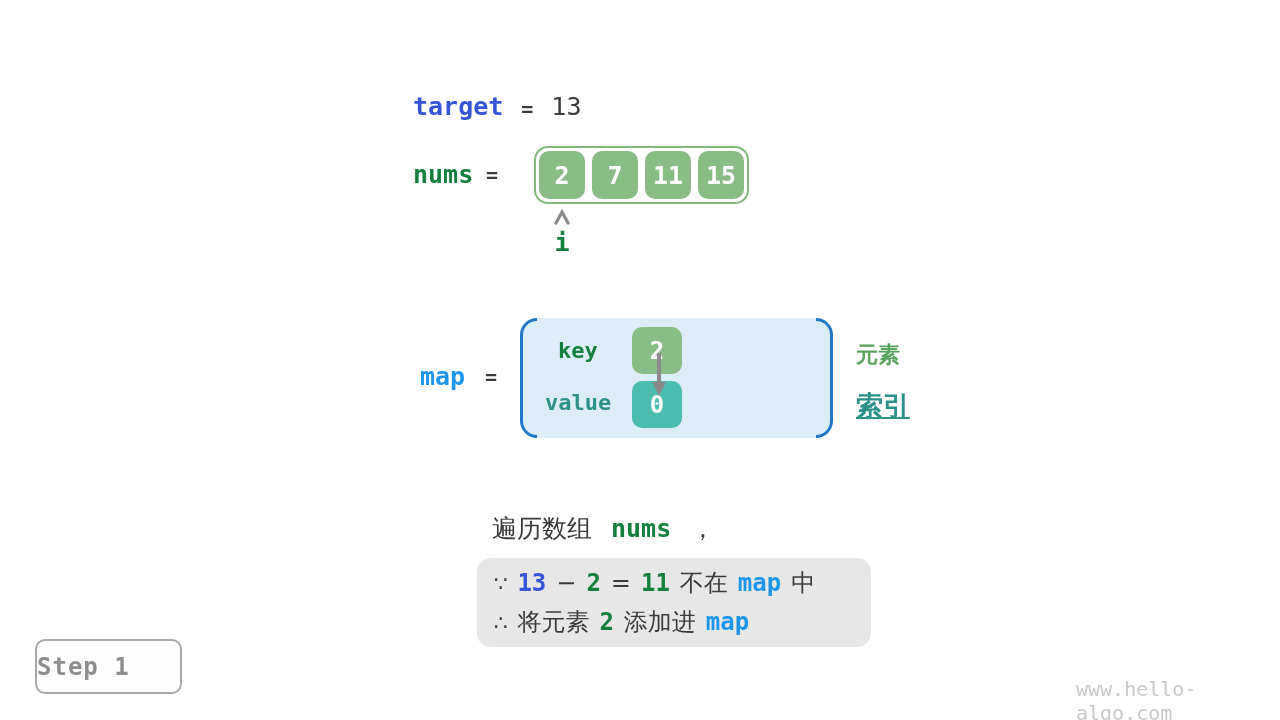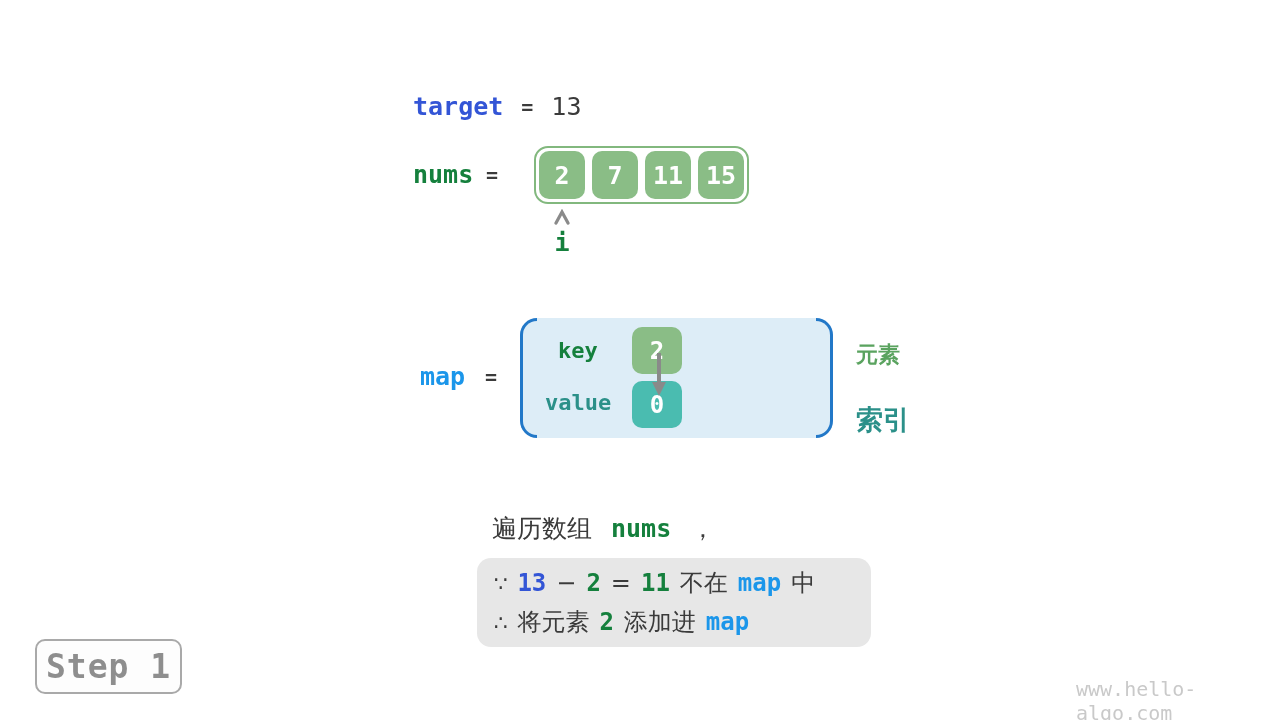--- a/index.html
+++ b/index.html
@@ -13,21 +13,21 @@
   
   .c-dark      { color: #3b3b3b; }
   .c-royal     { color: #3355d6; }
   .c-bright    { color: #1b96ea; }
   .c-green     { color: #15803d; }
   .c-green2    { color: #5aa35f; }
   .c-teal      { color: #2b9089; }
   .c-gray      { color: #8e8e8e; }
 
   
-  .target-row { left: 413px; top: 92px; display: flex; align-items: center; gap: 18px; }
+  .target-row { left: 413px; top: 92px; display: flex; align-items: flex-end; gap: 18px; }
   .target-name { font-size: 25px; }
   .target-eq { font-size: 20px; font-weight: bold; color: #3b3b3b; font-family: "DejaVu Sans Mono", monospace; }
   .target-val { font-size: 25px; color: #3b3b3b; }
 
   
   .nums-label { left: 413px; top: 160px; font-size: 25px; }
   .nums-eq { left: 486px; top: 163px; font-size: 20px; }
   .array-box {
     left: 534px; top: 146px; width: 215px; height: 58px;
     background: #ffffff; border: 2.5px solid #82b87e; border-radius: 14px;
@@ -53,43 +53,43 @@
   .value-label { left: 545px; top: 390px; font-size: 22px; }
   .kv-box {
     width: 50px; height: 47px; border-radius: 10px; color: #ffffff;
     font-size: 24px; font-weight: bold; font-family: "DejaVu Sans Mono", monospace;
     display: flex; align-items: center; justify-content: center;
   }
   .key-box   { left: 632px; top: 327px; background: #8abd86; }
   .value-box { left: 632px; top: 381px; background: #4abcb0; }
   .kv-arrow { left: 648px; top: 353px; width: 22px; height: 45px; }
   .element-label { left: 856px; top: 340px; font-size: 22px; font-weight: bold; }
-  .index-label   { left: 856px; top: 402px; font-size: 27px; font-weight: bold; }
+  .index-label   { left: 856px; top: 388px; font-size: 27px; font-weight: bold; text-decoration: underline; }
 
   
   .caption { left: 492px; top: 512px; display: flex; align-items: baseline; gap: 19px; font-size: 25px; }
   .caption .code { font-size: 25px; }
 
   
   .note-box {
     left: 477px; top: 558px; width: 394px; height: 89px;
     background: #e7e7e7; border-radius: 14px;
     display: flex; flex-direction: column; justify-content: center;
     gap: 7px; padding-left: 17px;
   }
   .note-line { display: flex; align-items: baseline; gap: 10px; font-size: 24px; }
   .note-line .sym { font-size: 21px; color: #3b3b3b; }
   .note-line .code { font-size: 24px; }
 
   
   .step-button {
     left: 35px; top: 639px; width: 147px; height: 55px;
     background: #fdfdfd; border: 2px solid #a9a9a9; border-radius: 10px;
-    display: flex; align-items: center; justify-content: center;
-    font-size: 33px; letter-spacing: 1px;
+    display: flex; align-items: center; 
+    font-size: 24px; letter-spacing: 1px;
   }
   .watermark { left: 1076px; top: 677px; font-size: 20px; color: #c9c9c9; }
 </style>
 </head>
 <body>
 
 <div class="abs target-row">
   <span class="mono bold c-royal target-name">target</span>
   <span class="target-eq">=</span>
   <span class="mono target-val">13</span>

